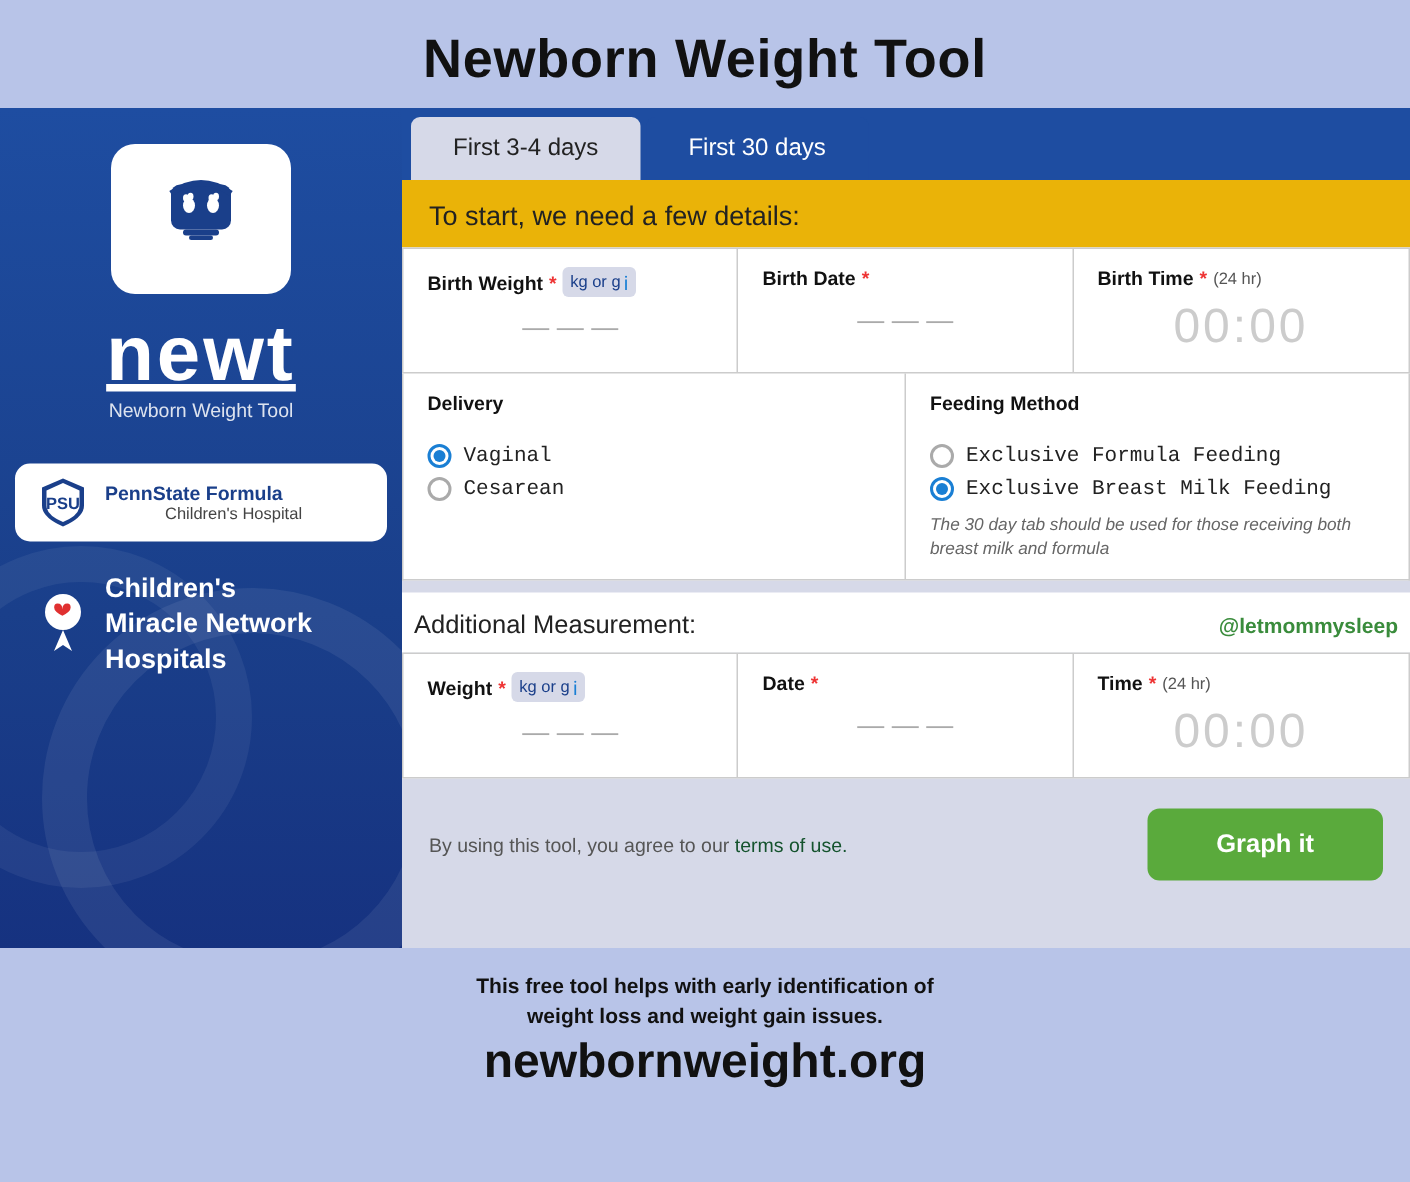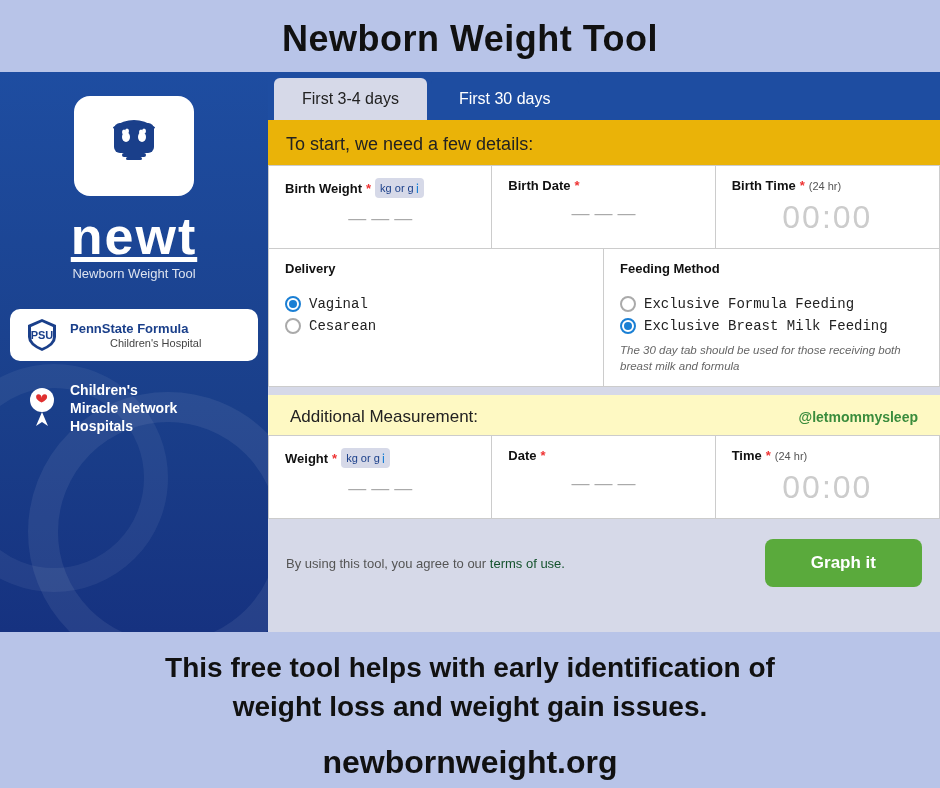--- a/index.html
+++ b/index.html
@@ -133,21 +133,21 @@
       gap: 10px;
       width: 220px;
     }
     .cmn-icon {
       width: 36px;
       height: 44px;
       flex-shrink: 0;
     }
     .cmn-text {
       color: white;
-      font-size: 14px;
+      font-size: 18px;
       font-weight: 700;
       line-height: 1.3;
     }
 
     
     .form-panel {
       flex: 1;
       background: #d6d9e8;
       display: flex;
       flex-direction: column;
@@ -307,22 +307,22 @@
       font-style: italic;
       margin-top: 8px;
       line-height: 1.4;
     }
 
     
     .additional-header {
       display: flex;
       align-items: center;
       justify-content: space-between;
-      padding: 12px 22px 8px;
-      background: #fef9c3;
+      padding: 12px 8px 8px;
+      background: #ffffff;
     }
     .additional-label {
       font-size: 17px;
       color: #222;
     }
     .handle {
       color: #3a8c3c;
       font-size: 14px;
       font-weight: 600;
     }
@@ -354,25 +354,25 @@
       cursor: pointer;
     }
 
     
     .bottom-text-area {
       background: #b8c4e8;
       padding: 16px 30px 12px;
       text-align: center;
     }
     .bottom-description {
-      font-size: 28px;
+      font-size: 14px;
       font-weight: 700;
       color: #111;
       line-height: 1.4;
-      margin-bottom: 18px;
+      margin-bottom: 2px;
     }
     .bottom-url {
       font-size: 32px;
       font-weight: 700;
       color: #111;
     }
   </style>
 </head>
 <body>
 

